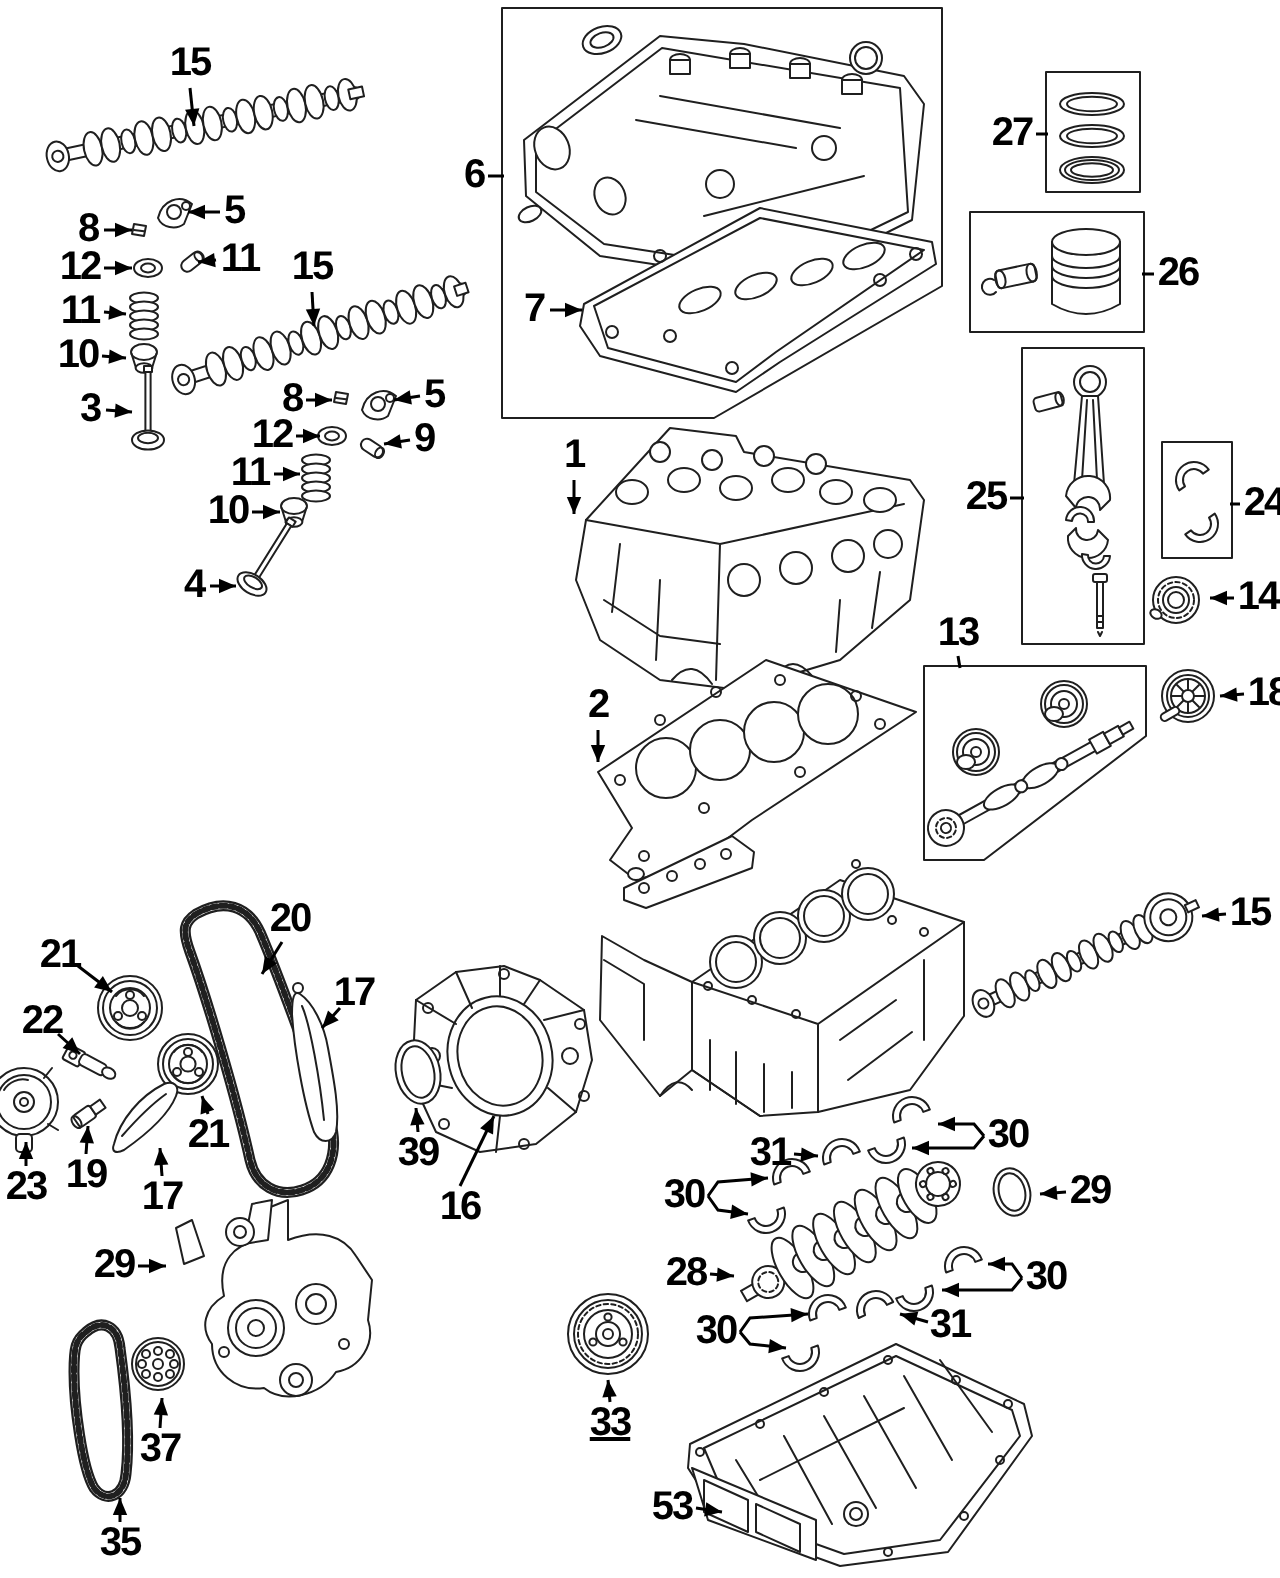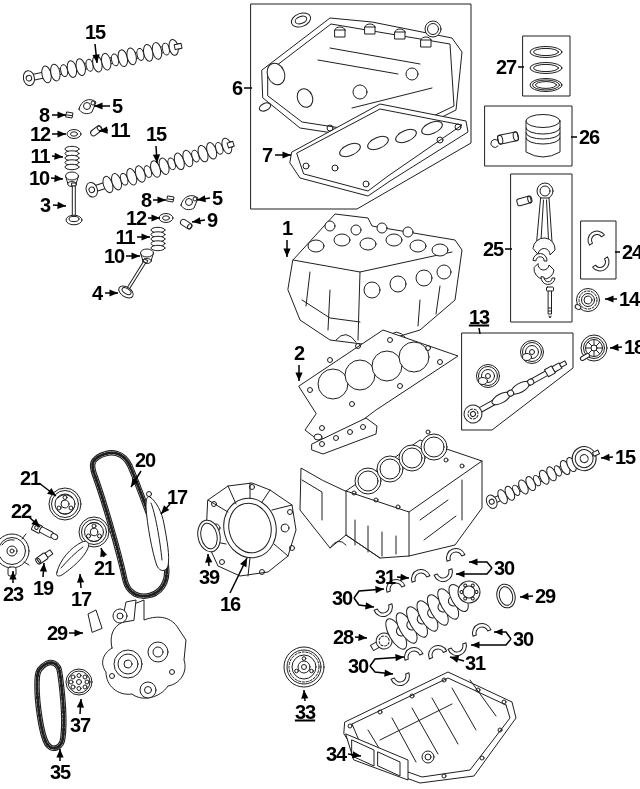--- a/index.html
+++ b/index.html
@@ -715,38 +715,38 @@
       <div class="callout" style="left: 97px; top: 293px;">4</div>
       <div class="callout" style="left: 237px; top: 88px;">6</div>
       <div class="callout" style="left: 267px; top: 155px;">7</div>
       <div class="callout" style="left: 287px; top: 228px;">1</div>
       <div class="callout" style="left: 299px; top: 353px;">2</div>
       <div class="callout" style="left: 506px; top: 67px;">27</div>
       <div class="callout" style="left: 589px; top: 137px;">26</div>
       <div class="callout" style="left: 493px; top: 249px;">25</div>
       <div class="callout" style="left: 632px; top: 252px;">24</div>
       <div class="callout" style="left: 629px; top: 299px; text-align: center;">14</div>
-      <div class="callout" style="left: 479px; top: 317px; text-decoration: underline;">13</div>
+      <div class="callout" style="left: 479px; top: 317px;">13</div>
       <div class="callout" style="left: 634px; top: 347px;">18</div>
       <div class="callout" style="left: 625px; top: 457px;">15</div>
       <div class="callout" style="left: 30px; top: 478px;">21</div>
       <div class="callout" style="left: 145px; top: 460px;">20</div>
       <div class="callout" style="left: 177px; top: 497px;">17</div>
       <div class="callout" style="left: 21px; top: 511px;">22</div>
       <div class="callout" style="left: 13px; top: 594px;">23</div>
       <div class="callout" style="left: 43px; top: 588px;">19</div>
       <div class="callout" style="left: 81px; top: 599px;">17</div>
       <div class="callout" style="left: 104px; top: 568px;">21</div>
       <div class="callout" style="left: 230px; top: 604px;">16</div>
       <div class="callout" style="left: 209px; top: 577px;">39</div>
       <div class="callout" style="left: 57px; top: 633px;">29</div>
       <div class="callout" style="left: 80px; top: 725px;">37</div>
       <div class="callout" style="left: 60px; top: 772px;">35</div>
       <div class="callout" style="left: 305px; top: 712px; text-decoration: underline;">33</div>
-      <div class="callout" style="left: 336px; top: 754px;">34</div>
+      <div class="callout" style="left: 336px; top: 754px;">53</div>
       <div class="callout" style="left: 343px; top: 637px;">28</div>
       <div class="callout" style="left: 545px; top: 596px;">29</div>
       <div class="callout" style="left: 385px; top: 577px;">31</div>
       <div class="callout" style="left: 475px; top: 663px;">31</div>
       <div class="callout" style="left: 342px; top: 598px;">30</div>
       <div class="callout" style="left: 504px; top: 568px;">30</div>
       <div class="callout" style="left: 523px; top: 639px;">30</div>
       <div class="callout" style="left: 358px; top: 666px;">30</div>
     </div>
 </div>

